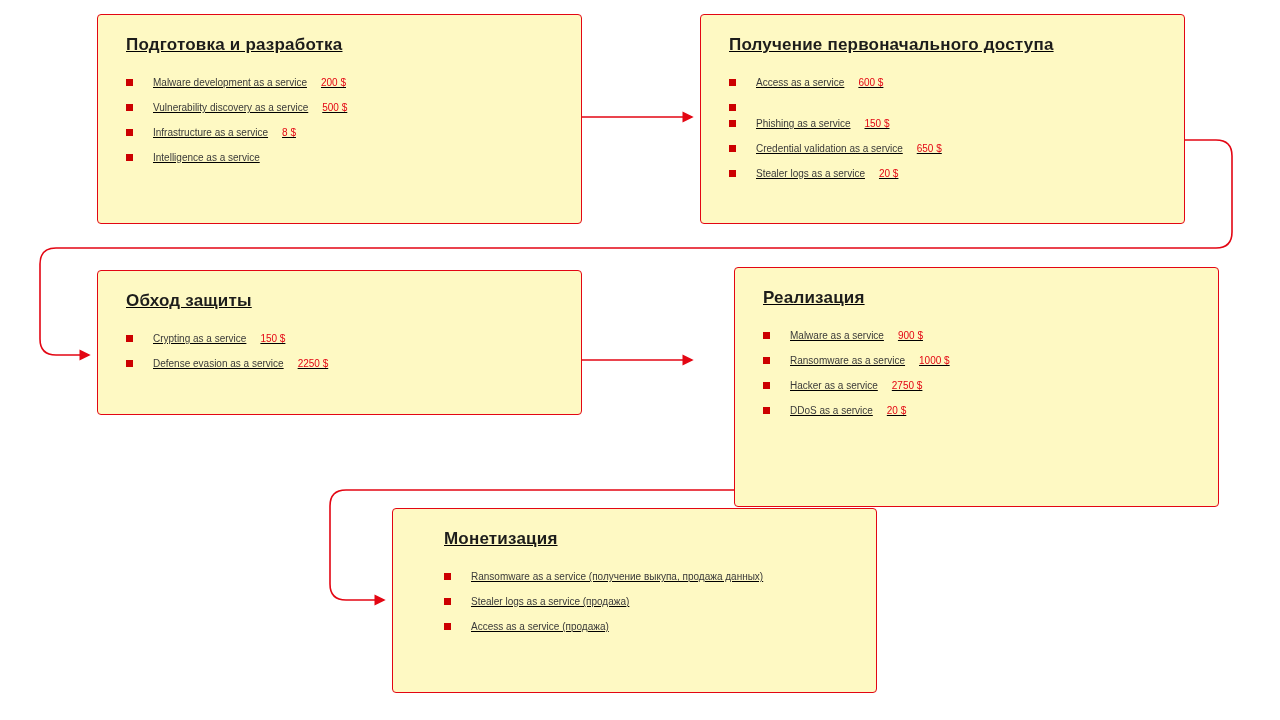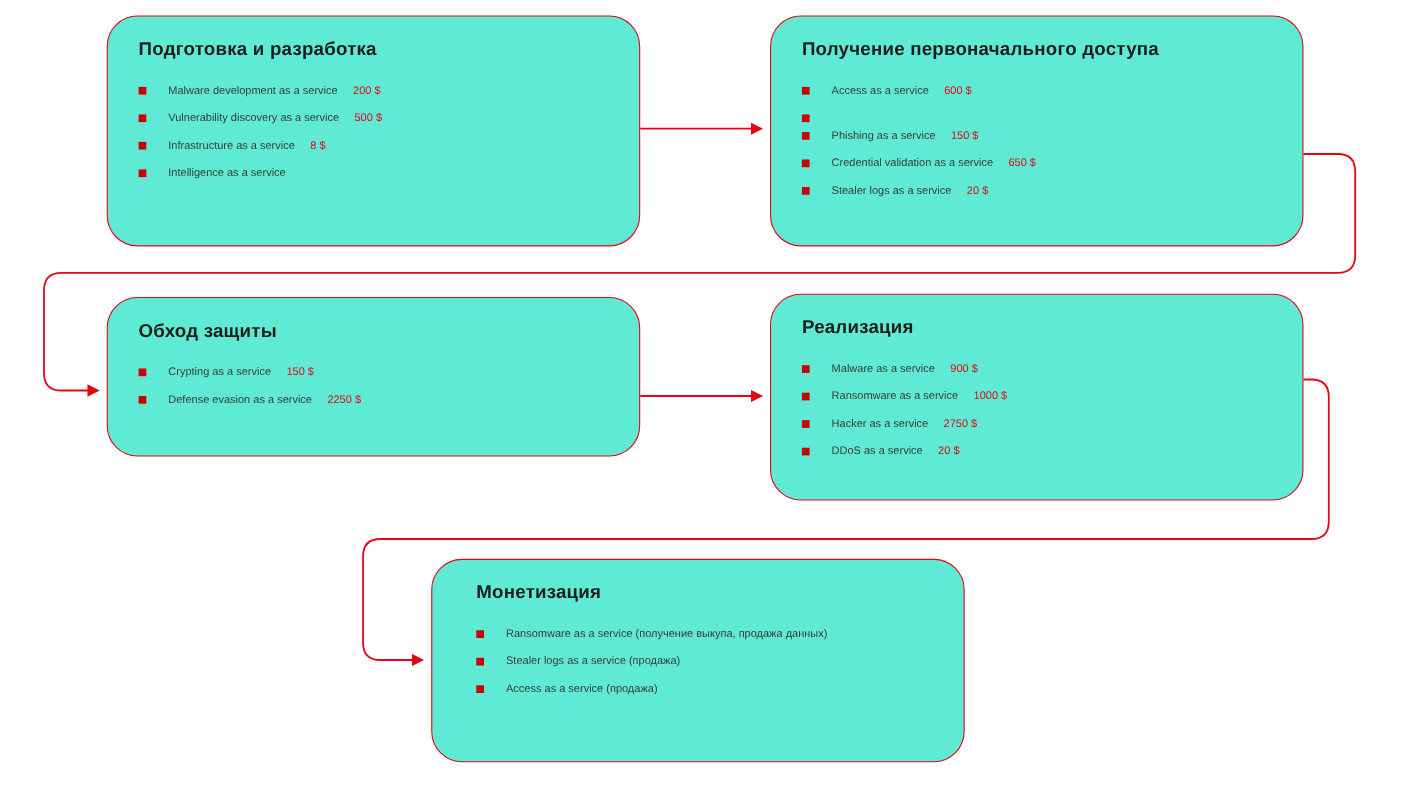--- a/index.html
+++ b/index.html
@@ -3,22 +3,22 @@
 <meta charset="utf-8">
 <style>
   html,body{margin:0;padding:0;}
   body{
     width:1280px;height:720px;position:relative;background:#ffffff;
     font-family:"Liberation Sans", sans-serif;overflow:hidden;
   }
   .canvas{position:absolute;inset:0;width:1280px;height:720px;}
   svg.connectors{position:absolute;left:0;top:0;width:1280px;height:720px;pointer-events:none;}
   .box{
-    position:absolute;border:1.6px solid #e30613;border-radius:28px;
-    background:#5eead4;box-sizing:border-box;padding:20px 22px 12px 28px;
+    position:absolute;border:1.6px solid #e30613;border-radius:4px;
+    background:#fef9c3;box-sizing:border-box;padding:20px 22px 12px 28px;text-decoration:underline;
   }
   .box-title{
     font-size:17px;font-weight:bold;color:#1d1d1b;
     margin:0 0 16px 0;letter-spacing:.2px;
   }
   ul.box-list{list-style:none;margin:0;padding:0;}
   li.box-item{
     display:flex;align-items:flex-start;
     font-size:10px;line-height:24px;color:#262625;margin:0 0 1px 0;
   }
@@ -100,21 +100,21 @@
         <span class="bullet"></span>
         <span><span class="item-text">Crypting as a service</span><span class="item-price">150 $</span></span>
       </li>
       <li class="box-item">
         <span class="bullet"></span>
         <span><span class="item-text">Defense evasion as a service</span><span class="item-price">2250 $</span></span>
       </li>
     </ul>
   </div>
 
-  <div class="box" style="left:700px;top:267px;width:485px;height:188px;">
+  <div class="box" style="left:734px;top:267px;width:485px;height:240px;">
     <div class="box-title">Реализация</div>
     <ul class="box-list">
       <li class="box-item">
         <span class="bullet"></span>
         <span><span class="item-text">Malware as a service</span><span class="item-price">900 $</span></span>
       </li>
       <li class="box-item">
         <span class="bullet"></span>
         <span><span class="item-text">Ransomware as a service</span><span class="item-price">1000 $</span></span>
       </li>
@@ -122,21 +122,21 @@
         <span class="bullet"></span>
         <span><span class="item-text">Hacker as a service</span><span class="item-price">2750 $</span></span>
       </li>
       <li class="box-item">
         <span class="bullet"></span>
         <span><span class="item-text">DDoS as a service</span><span class="item-price">20 $</span></span>
       </li>
     </ul>
   </div>
 
-  <div class="box" style="left:392px;top:508px;width:485px;height:185px;padding-left:40px;">
+  <div class="box" style="left:392px;top:508px;width:485px;height:185px;padding-left:51px;">
     <div class="box-title">Монетизация</div>
     <ul class="box-list">
       <li class="box-item">
         <span class="bullet"></span>
         <span><span class="item-text">Ransomware as a service (получение выкупа, продажа данных)</span></span>
       </li>
       <li class="box-item">
         <span class="bullet"></span>
         <span><span class="item-text">Stealer logs as a service (продажа)</span></span>
       </li>

